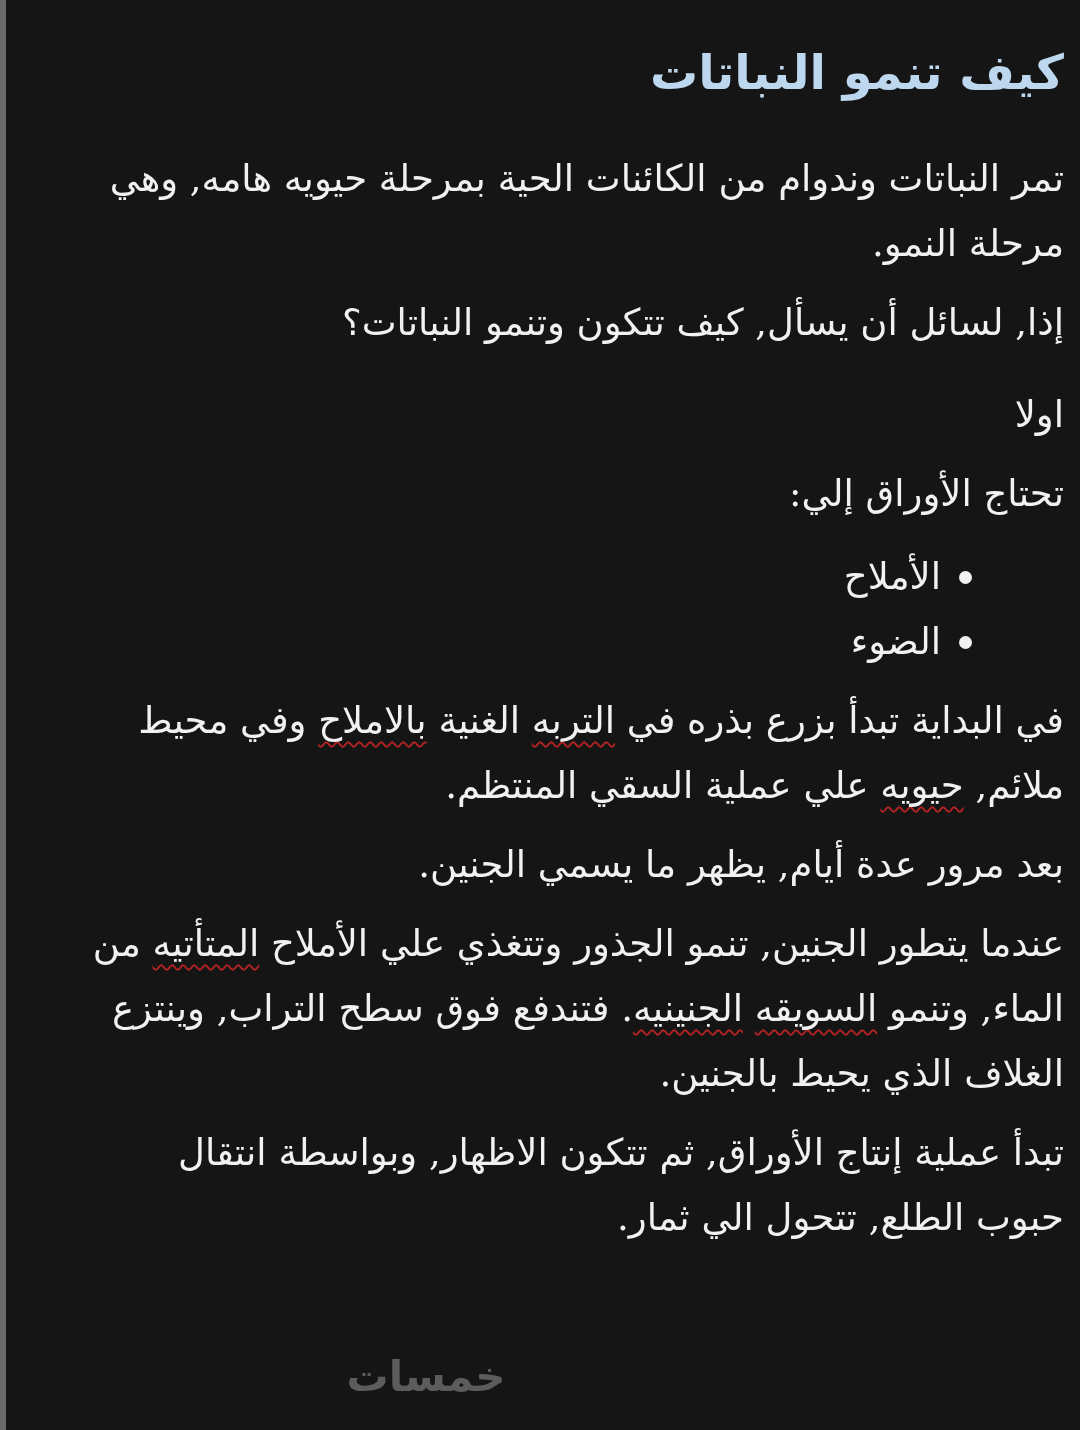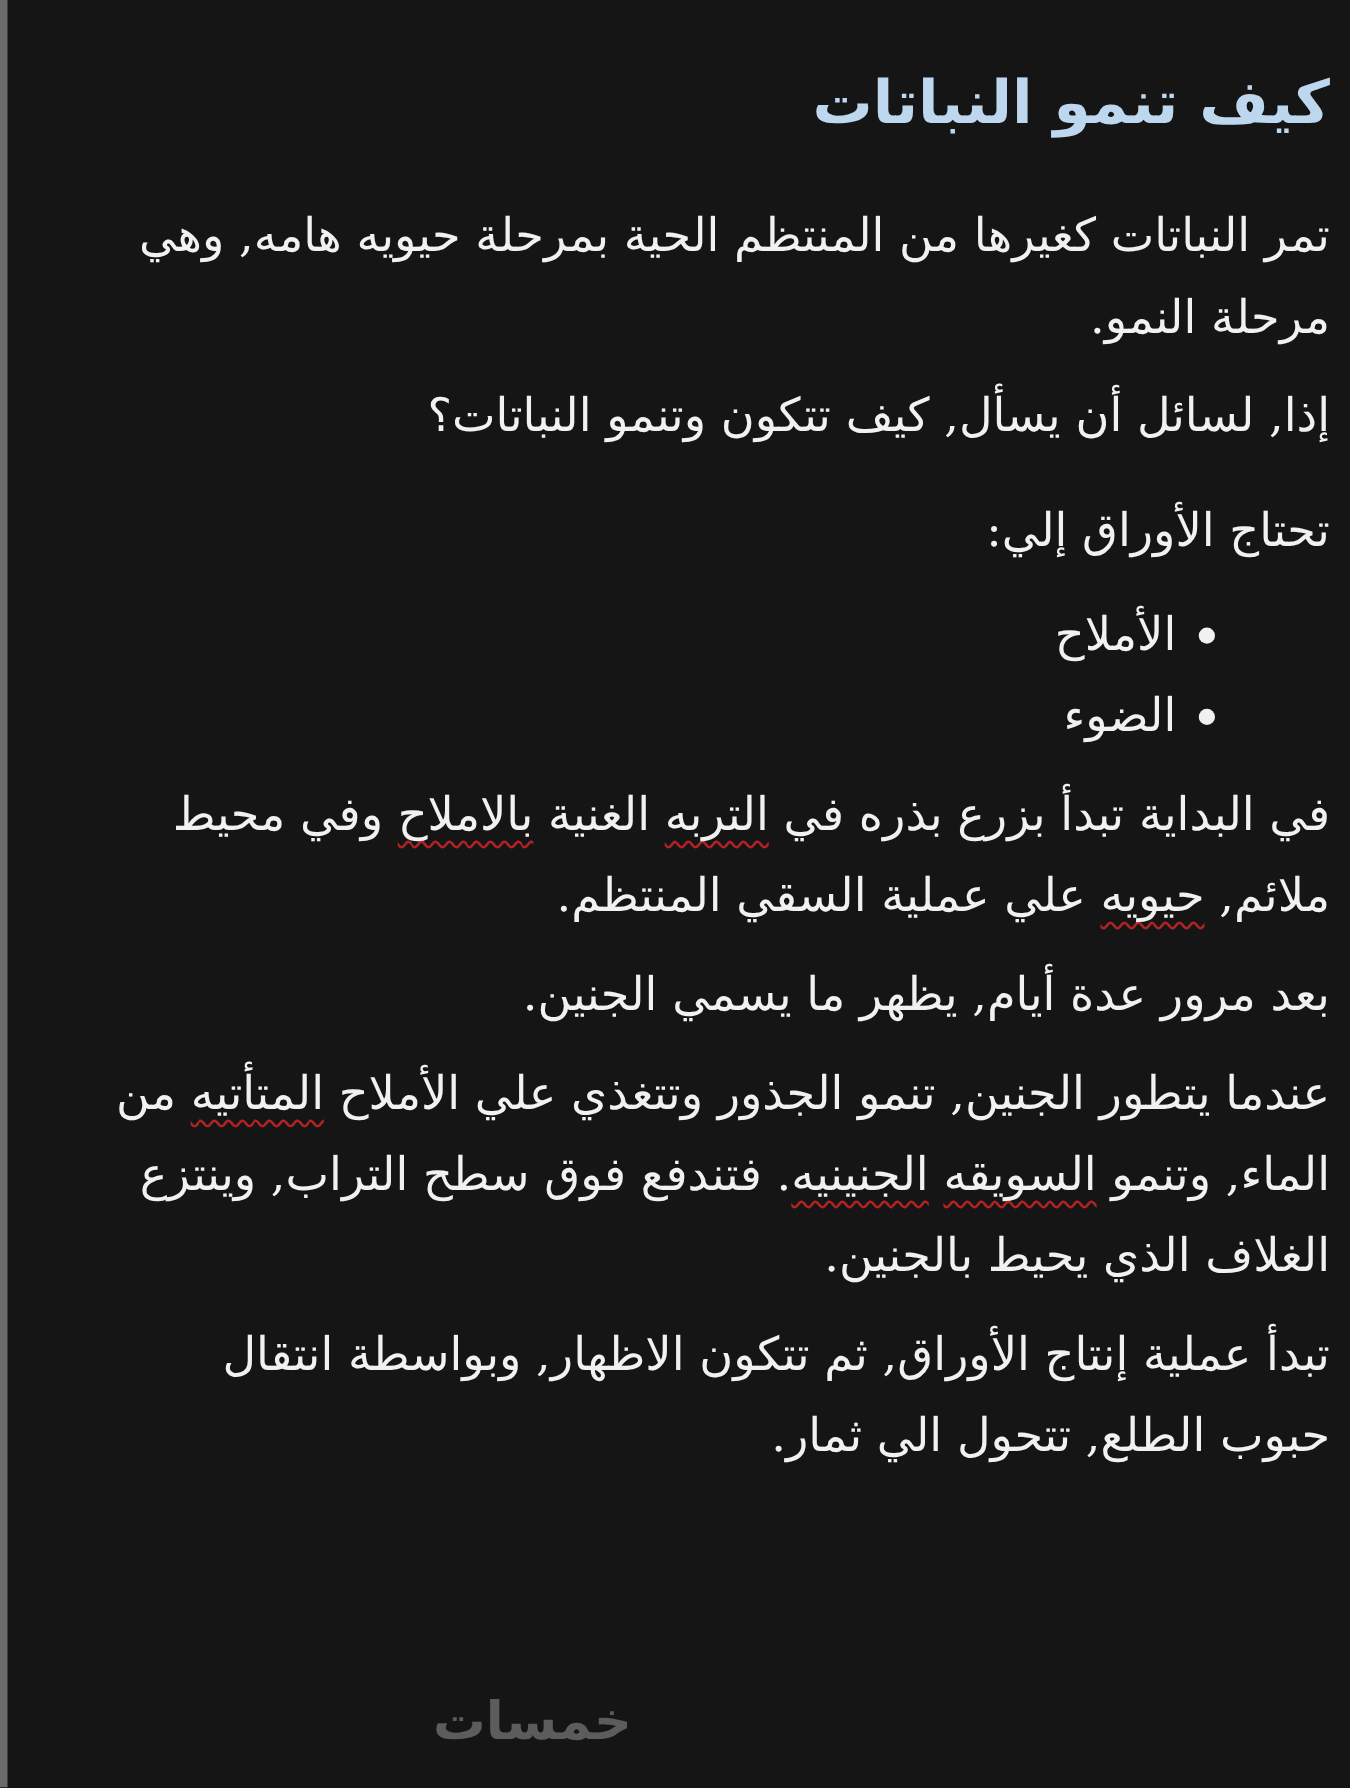--- a/index.html
+++ b/index.html
@@ -17,21 +17,21 @@
     width: 6px; height: 1430px;
     background: #6b6b6b;
   }
   
   .doc {
     position: absolute;
     left: 6px; top: 0;
     width: 1074px; height: 1430px;
     direction: rtl;
     text-align: right;
-    padding: 46px 16px 0 85px;
+    padding: 36px 16px 0 85px;
     color: #f1f1f1;
     border-radius: 11px;
   }
   h1.title {
     color: #bdd7ee;
     font-size: 48px;
     font-weight: bold;
     line-height: 72px;
     margin: 0 0 38px 0;
   }
@@ -86,24 +86,25 @@
 </style>
 </head>
 <body>
 
 <div class="scrollbar-strip"></div>
 
 <main class="doc">
 
   <h1 class="title">كيف تنمو النباتات</h1>
 
-  <p>تمر النباتات كغيرها من المنتظم الحية بمرحلة حيويه هامه, وهي مرحلة النمو.</p>
+  <p>تمر النباتات وندوام من الكائنات الحية بمرحلة حيويه هامه, وهي مرحلة النمو.</p>
 
   <p class="para-question">إذا, لسائل أن يسأل, كيف تتكون وتنمو النباتات؟</p>
 
+  <p class="para-first-label">اولا</p>
 
   <p>تحتاج الأوراق إلي:</p>
 
   <ul class="needs-list">
     <li>
         <span class="bullet-dot"></span>
         <span>الأملاح</span>
       </li>
     <li>
         <span class="bullet-dot"></span>

